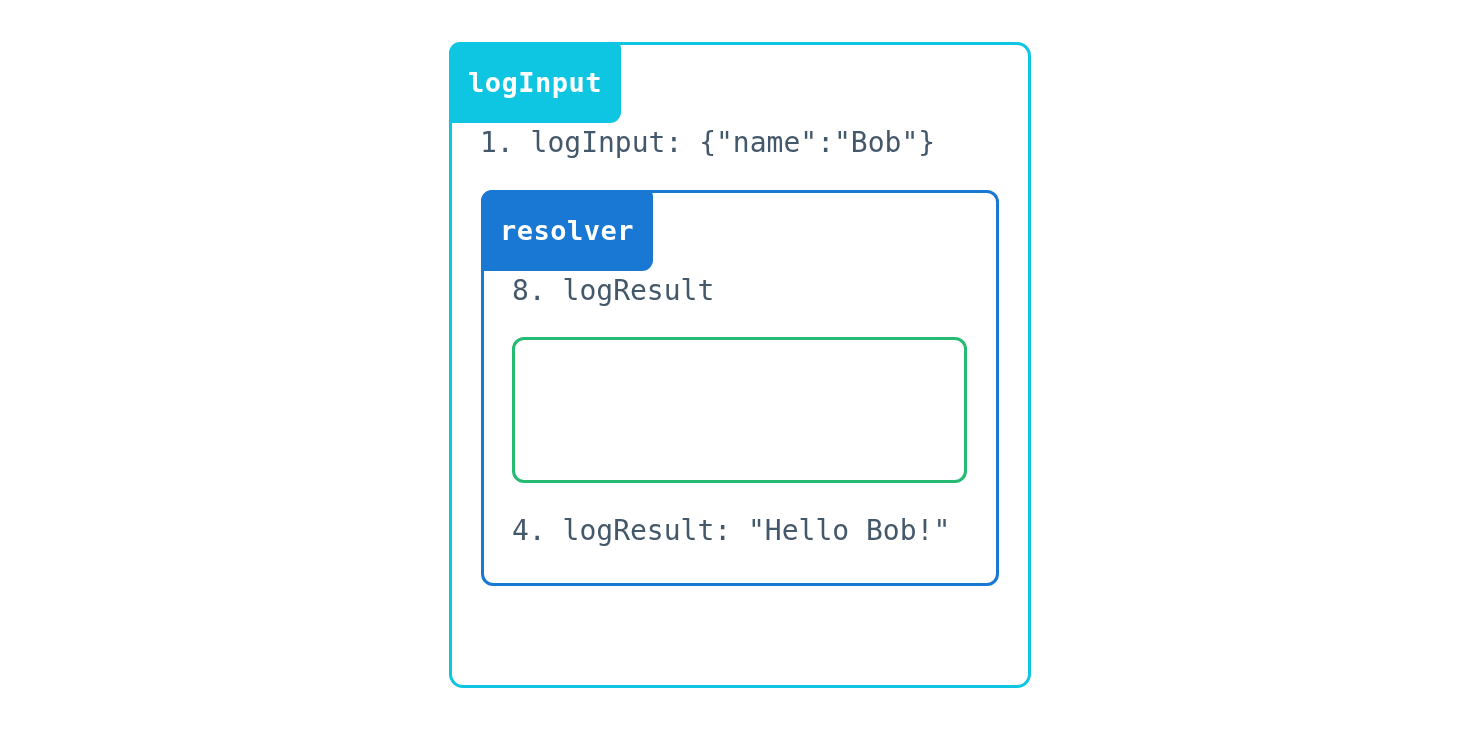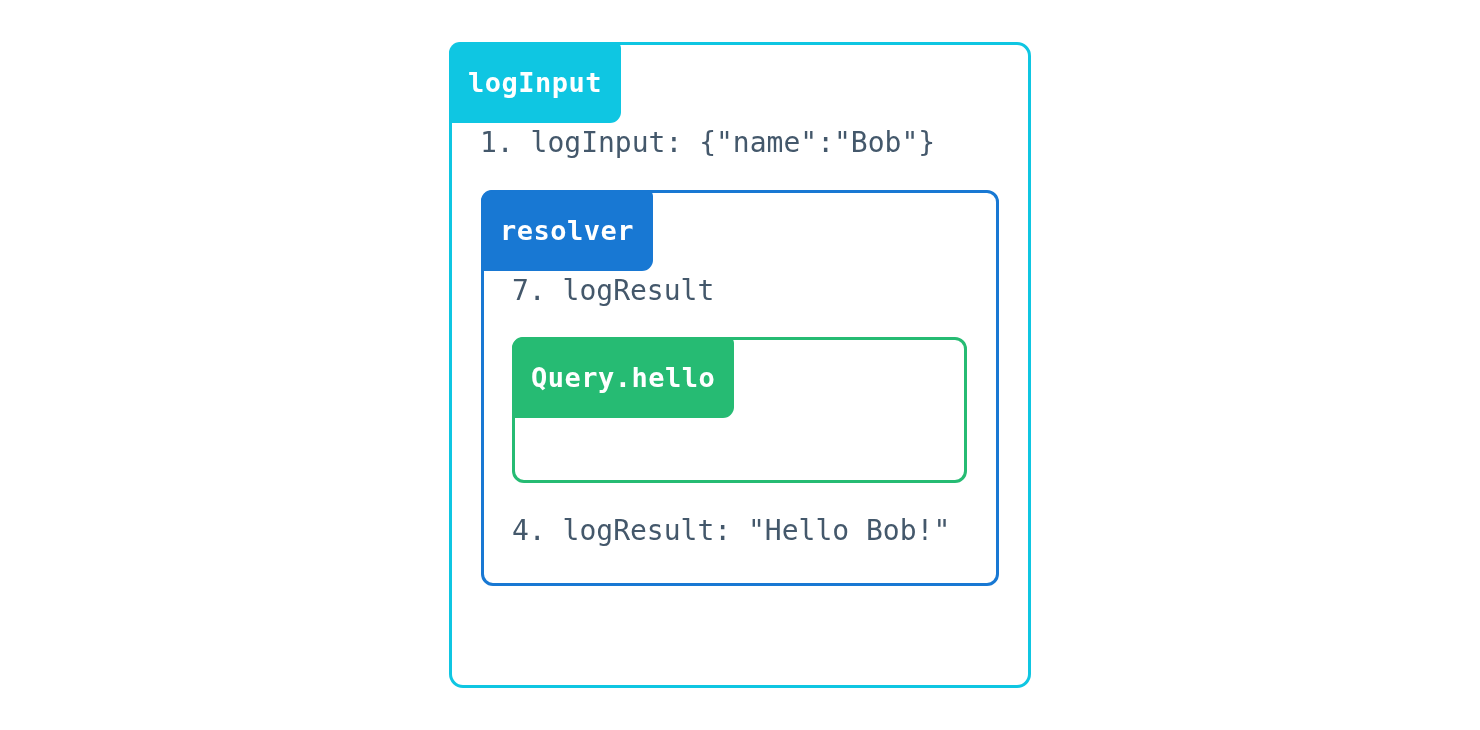--- a/index.html
+++ b/index.html
@@ -64,23 +64,22 @@
 <div class="canvas">
 
   <div class="box box-outer"></div>
   <div class="box box-middle"></div>
   <div class="box box-inner"></div>
 
   <div class="tag tag-outer">logInput</div>
 
   <div class="tag tag-middle">resolver</div>
 
-  <div class="tag tag-inner">Query.hello</div>
 
   <div class="step step-1">1. logInput: {"name":"Bob"}</div>
 
-  <div class="step step-2">7. logResult</div>
+  <div class="step step-2">8. logResult</div>
 
 
   <div class="step step-4">4. logResult: "Hello Bob!"</div>
 
 
 </div>
 
 </body></html>

